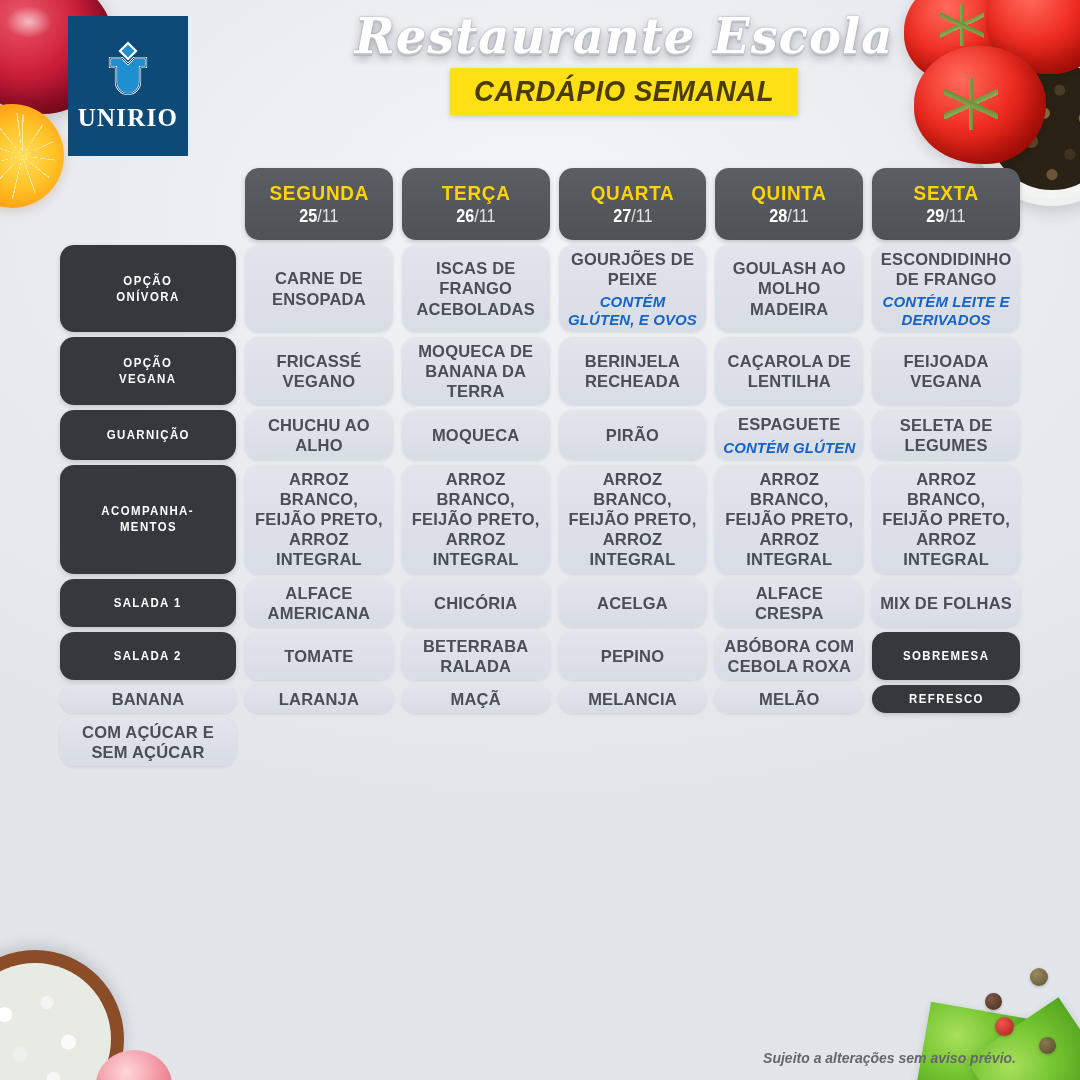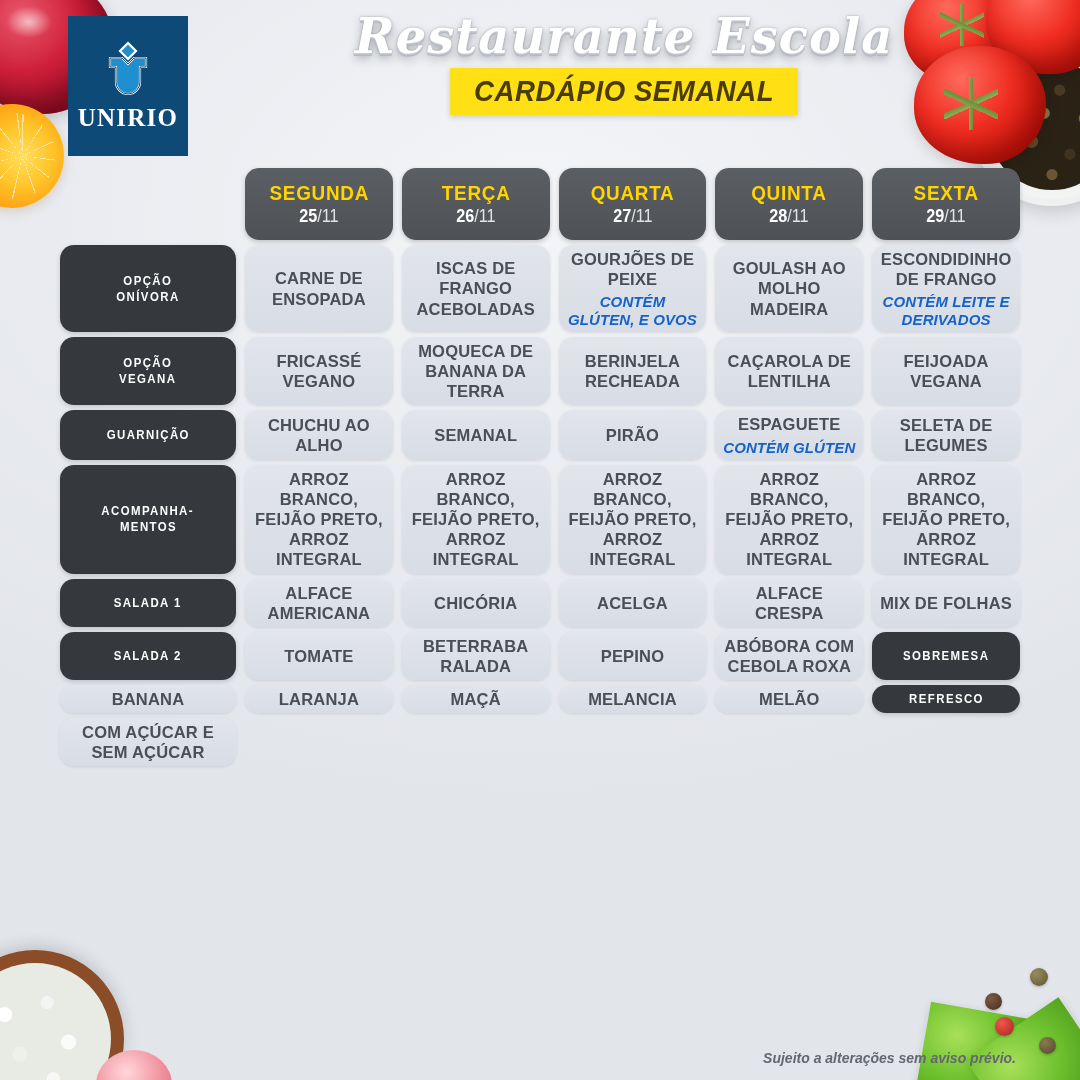--- a/index.html
+++ b/index.html
@@ -373,21 +373,21 @@
       <div>FEIJOADA VEGANA</div>
     </div>
 
     <div class="cell rowlabel">
       <span>GUARNIÇÃO</span>
     </div>
     <div class="cell item">
       <div>CHUCHU AO ALHO</div>
     </div>
     <div class="cell item">
-      <div>SEMANAL</div>
+      <div>MOQUECA</div>
     </div>
     <div class="cell item">
       <div>PIRÃO</div>
     </div>
     <div class="cell item">
       <div>ESPAGUETE</div>
       <div class="note">CONTÉM GLÚTEN</div>
     </div>
     <div class="cell item">
       <div>SELETA DE LEGUMES</div>

